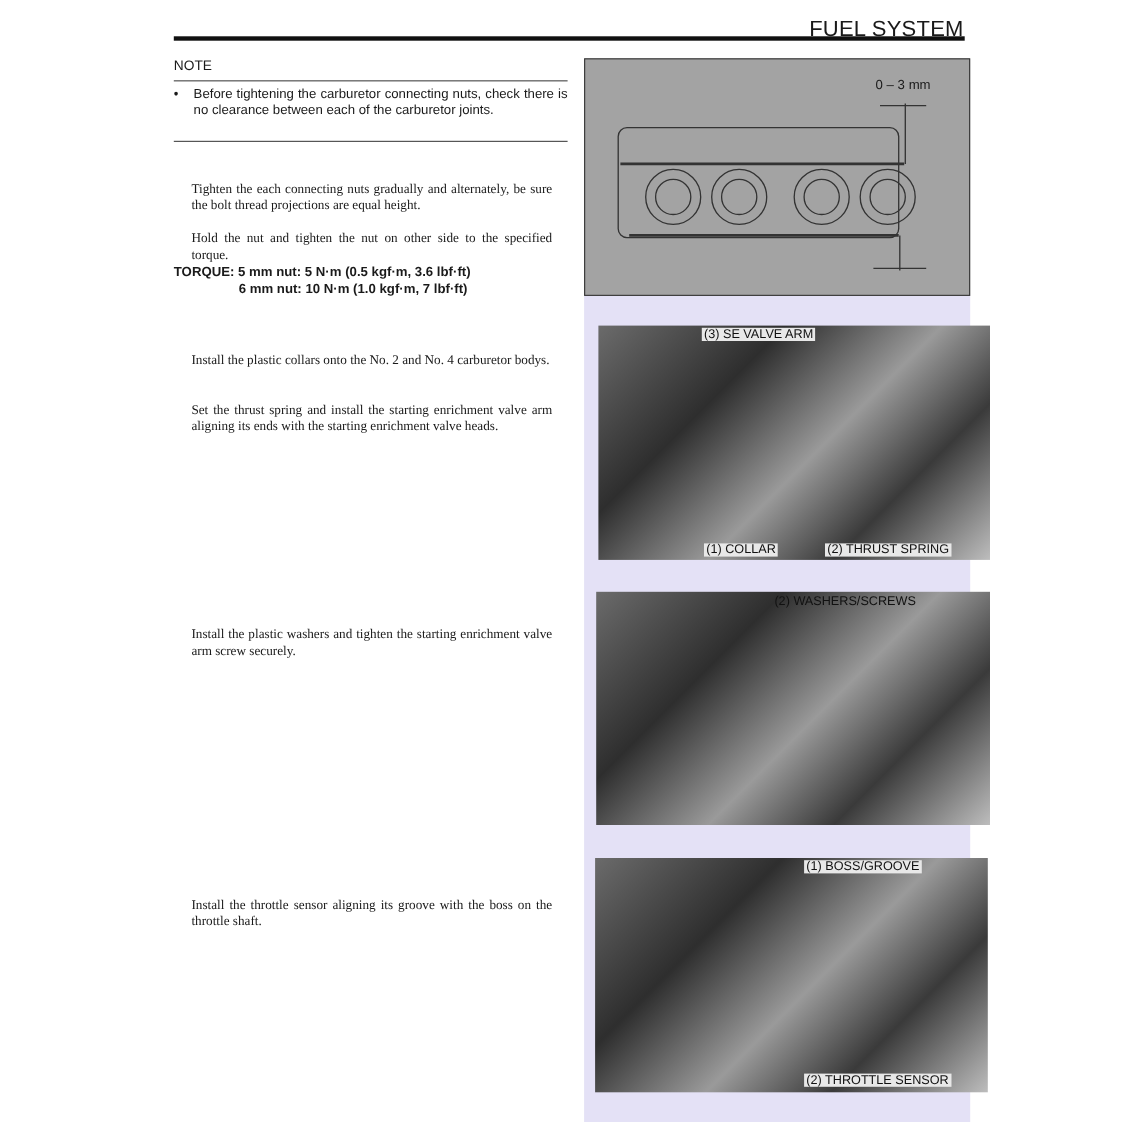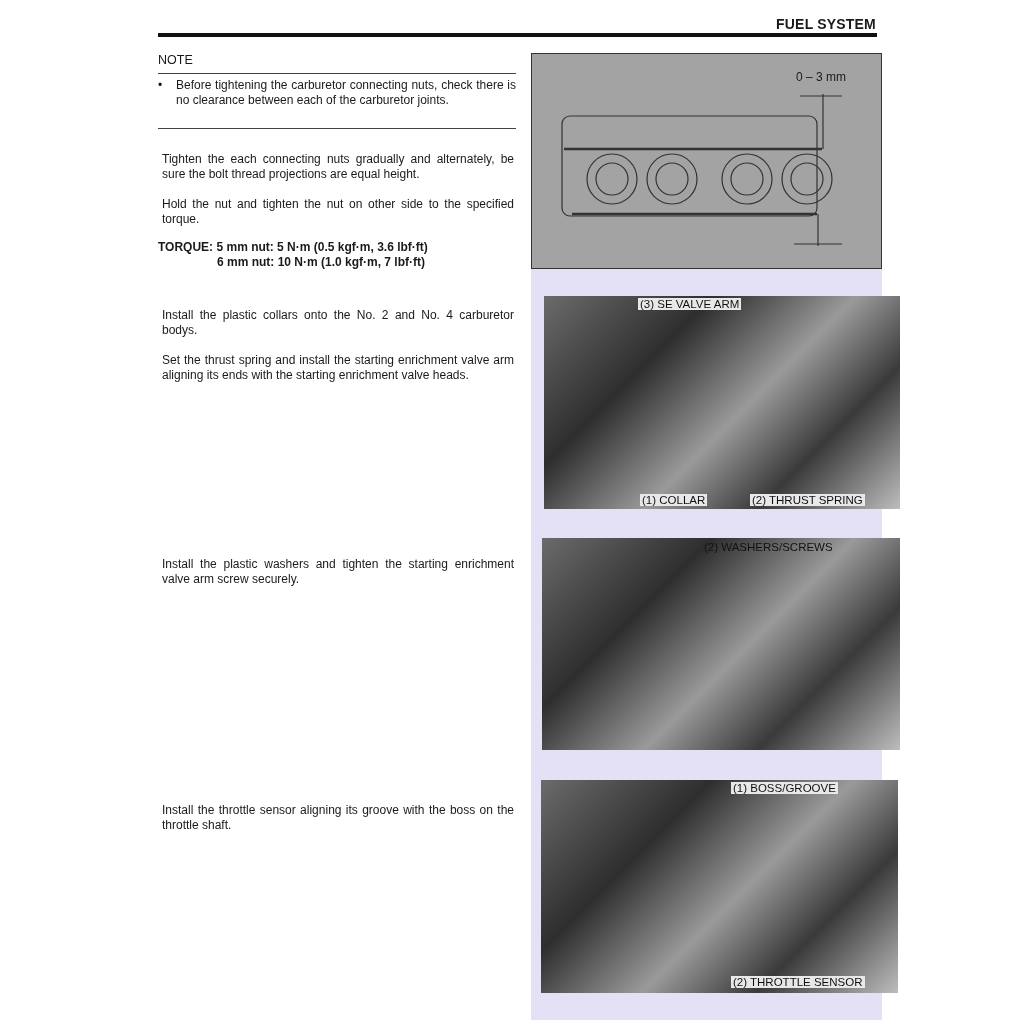--- a/index.html
+++ b/index.html
@@ -1,28 +1,28 @@
 <!DOCTYPE html>
 <html><head>
 <meta charset="utf-8">
 <style>
   html, body { margin: 0; padding: 0; }
   body {
     width: 1024px; height: 1024px; background: #ffffff; position: relative; overflow: hidden;
     font-family: "Liberation Sans", sans-serif; color: #1a1a1a;
   }
   .header-rule { position: absolute; left: 158px; top: 33px; width: 719px; height: 4px; background: #111; }
-  .section-title { position: absolute; right: 148px; top: 16px; font-size: 14px; font-weight: bold; letter-spacing: 0.2px; }
+  .section-title { position: absolute; right: 148px; top: 16px; font-size: 20px; font-weight: normal; letter-spacing: 0.2px; }
   .left-col { position: absolute; left: 158px; width: 360px; font-size: 12px; line-height: 15px; }
   .note-head { position: absolute; left: 158px; top: 53px; font-size: 12.5px; }
   .note-rule { position: absolute; left: 158px; width: 358px; height: 1px; background: #444; }
   .note-body { position: absolute; left: 158px; top: 78px; width: 358px; font-size: 12px; line-height: 15px; display: flex; }
   .note-body .bullet { width: 18px; flex: none; }
   .note-body .txt { flex: 1; text-align: justify; }
-  p { margin: 4px; text-align: justify; }
+  p { margin: 16px; text-align: justify; font-family: Liberation Serif, serif; }
   .torque { position: absolute; left: 158px; top: 240px; font-size: 12px; line-height: 15px; font-weight: bold; }
   .torque .indent { padding-left: 59px; }
   .figure { position: absolute; background: #e4e1f6; }
   .diagram { position: absolute; left: 531px; top: 53px; width: 349px; height: 214px; border: 1.5px solid #333; background: #a3a3a3; }
   .photo { position: absolute; background: linear-gradient(135deg,#6b6b6b 0%,#2e2e2e 30%,#9a9a9a 55%,#3a3a3a 75%,#bdbdbd 100%); padding-left: 22px; }
   .callout { position: absolute; background: #e8e8e8; font-size: 11.5px; padding: 0 2px; color: #111; white-space: nowrap; }
   .dim { position: absolute; font-size: 12px; }
 </style>
 </head>
 <body>

